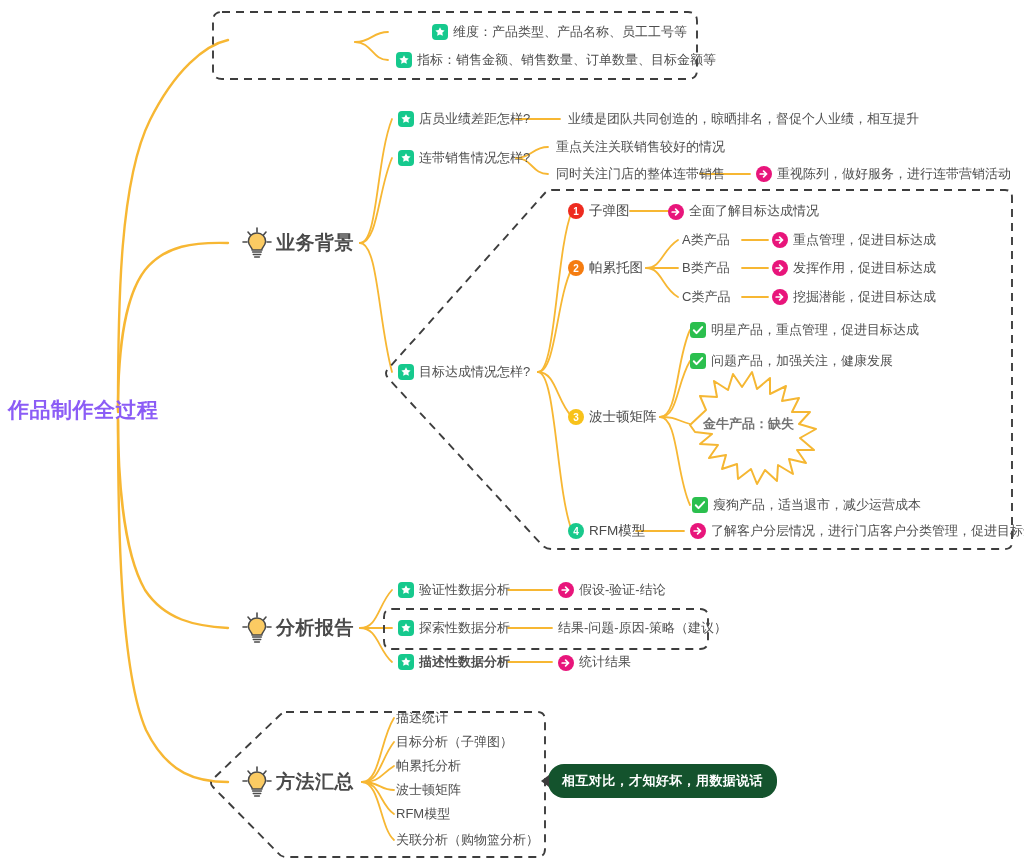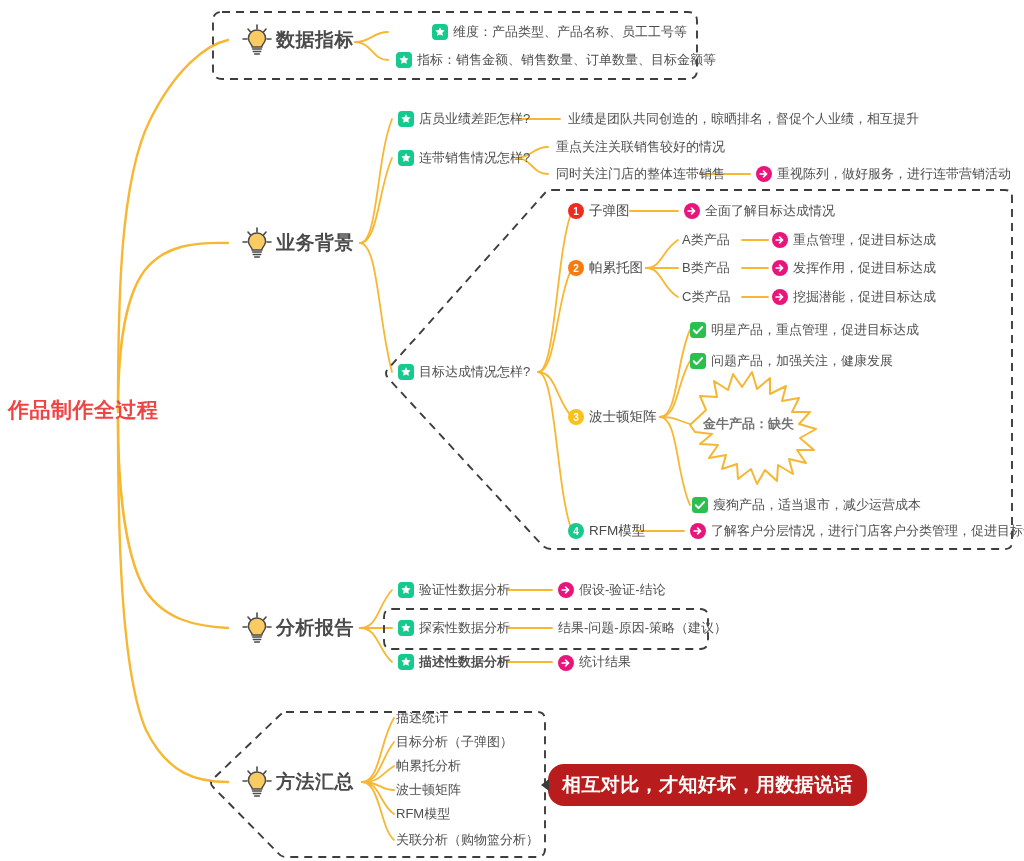--- a/index.html
+++ b/index.html
@@ -14,21 +14,21 @@
     -webkit-font-smoothing:antialiased;
   }
   #canvas{position:absolute;inset:0;width:1024px;height:861px;}
   svg.layer{position:absolute;left:0;top:0;width:1024px;height:861px;pointer-events:none;}
 
   .node{position:absolute;display:flex;align-items:center;white-space:nowrap;}
 
   
   .root-title{
     left:8px;top:396px;
-    font-size:21px;font-weight:bold;color:#ef4444;
+    font-size:21px;font-weight:bold;color:#8b5cf6;
     letter-spacing:.5px;
   }
 
   
   .branch{font-size:19px;font-weight:bold;color:#4a4a4a;letter-spacing:.5px;}
   .branch .lbl{margin-left:2px;}
 
   
   .bulb{position:relative;width:34px;height:34px;flex:0 0 34px;}
   .bulb svg{position:absolute;left:0;top:0;}
@@ -48,22 +48,22 @@
     display:flex;align-items:center;justify-content:center;
     margin-right:5px;
   }
 
   .t13{font-size:13px;color:#4f4f4f;}
   .t135{font-size:13.5px;color:#4a4a4a;}
 
   
   .tooltip{
     position:absolute;left:548px;top:764px;
-    background:#b91c1c;color:#ffffff;
-    font-size:19px;font-weight:bold;
+    background:#14532d;color:#ffffff;
+    font-size:13px;font-weight:bold;
     padding:8px 14px;border-radius:16px;
     white-space:nowrap;letter-spacing:.4px;
   }
   .tooltip:before{
     content:"";position:absolute;left:-7px;top:50%;
     transform:translateY(-50%);
     border-top:6px solid transparent;
     border-bottom:6px solid transparent;
     border-right:8px solid #3b3b3b;
   }
@@ -154,40 +154,20 @@
       L752,372 L757,389 L770,378 L770,394 L786,386 L782,401 L799,398 L792,412
       L810,412 L799,424 L816,429 L800,438 L814,450 L797,450 L806,463 L789,459
       L793,474 L778,465 L777,481 L765,470 L757,484 L751,469 L738,479 L737,464
       L722,469 L726,455 L709,458 L718,445 L700,444 L712,434 L695,432 Z"></path>
   </svg>
 
   <div class="node root-title">
     <span>作品制作全过程</span>
   </div>
 
-  <div class="node branch" style="left:240px;top:23px;">
-    <span class="bulb">
-      <svg width="34" height="34" viewBox="0 0 34 34">
-        <g stroke="#4a4a4a" stroke-width="1.6" stroke-linecap="round">
-          <line x1="17" y1="2" x2="17" y2="6"></line>
-            <line x1="8" y1="6" x2="10.5" y2="9"></line>
-          <line x1="26" y1="6" x2="23.5" y2="9"></line>
-            <line x1="3" y1="16" x2="7" y2="16"></line>
-          <line x1="31" y1="16" x2="27" y2="16"></line>
-        </g>
-        <path d="M17 7c-5 0-8.6 3.7-8.6 8.2 0 3.2 1.9 5.1 3 6.6.6.9.8 1.7.8 2.3h9.6c0-.6.2-1.4.8-2.3 1.1-1.5 3-3.4 3-6.6C25.6 10.7 22 7 17 7z" fill="#FBCB63" stroke="#4a4a4a" stroke-width="1.5"></path>
-        <g stroke="#4a4a4a" stroke-width="1.5" stroke-linecap="round">
-          <line x1="12.6" y1="26" x2="21.4" y2="26"></line>
-          <line x1="13.3" y1="28.6" x2="20.7" y2="28.6"></line>
-          <line x1="14.6" y1="31" x2="19.4" y2="31"></line>
-        </g>
-      </svg>
-    </span>
-    <span class="lbl">数据指标</span>
-  </div>
 
   <div class="node" style="left:396px;top:23px;padding-left:36px;">
     <span class="chip">
       <svg width="16" height="16" viewBox="0 0 16 16">
           <rect width="16" height="16" rx="4" fill="#16C98D"></rect>
       <path d="M8 3.2l1.4 2.9 3.2.4-2.3 2.2.6 3.1L8 10.4l-2.9 1.4.6-3.1L3.4 6.5l3.2-.4z" fill="#fff"></path>
         </svg>
     </span>
     <span class="t13">维度：产品类型、产品名称、员工工号等</span>
   </div>
@@ -268,21 +248,21 @@
       <path d="M8 3.2l1.4 2.9 3.2.4-2.3 2.2.6 3.1L8 10.4l-2.9 1.4.6-3.1L3.4 6.5l3.2-.4z" fill="#fff"></path>
         </svg>
     </span>
     <span class="t13">目标达成情况怎样?</span>
   </div>
 
   <div class="node" style="left:568px;top:202px;">
     <span class="numbadge" style="background:#EE2B1F">1</span>
     <span class="t135">子弹图</span>
   </div>
-  <div class="node" style="left:684px;top:202px;">
+  <div class="node" style="left:668px;top:202px;align-items:flex-end;">
     <span class="chip">
       <svg width="16" height="16" viewBox="0 0 16 16">
           <circle cx="8" cy="8" r="8" fill="#E8157B"></circle>
       <path d="M4.2 8h6M7.6 5.2L10.6 8l-3 2.8" stroke="#fff" stroke-width="1.7" fill="none" stroke-linecap="round" stroke-linejoin="round"></path>
         </svg>
     </span>
     <span class="t13">全面了解目标达成情况</span>
   </div>
 
   <div class="node" style="left:568px;top:259px;">

